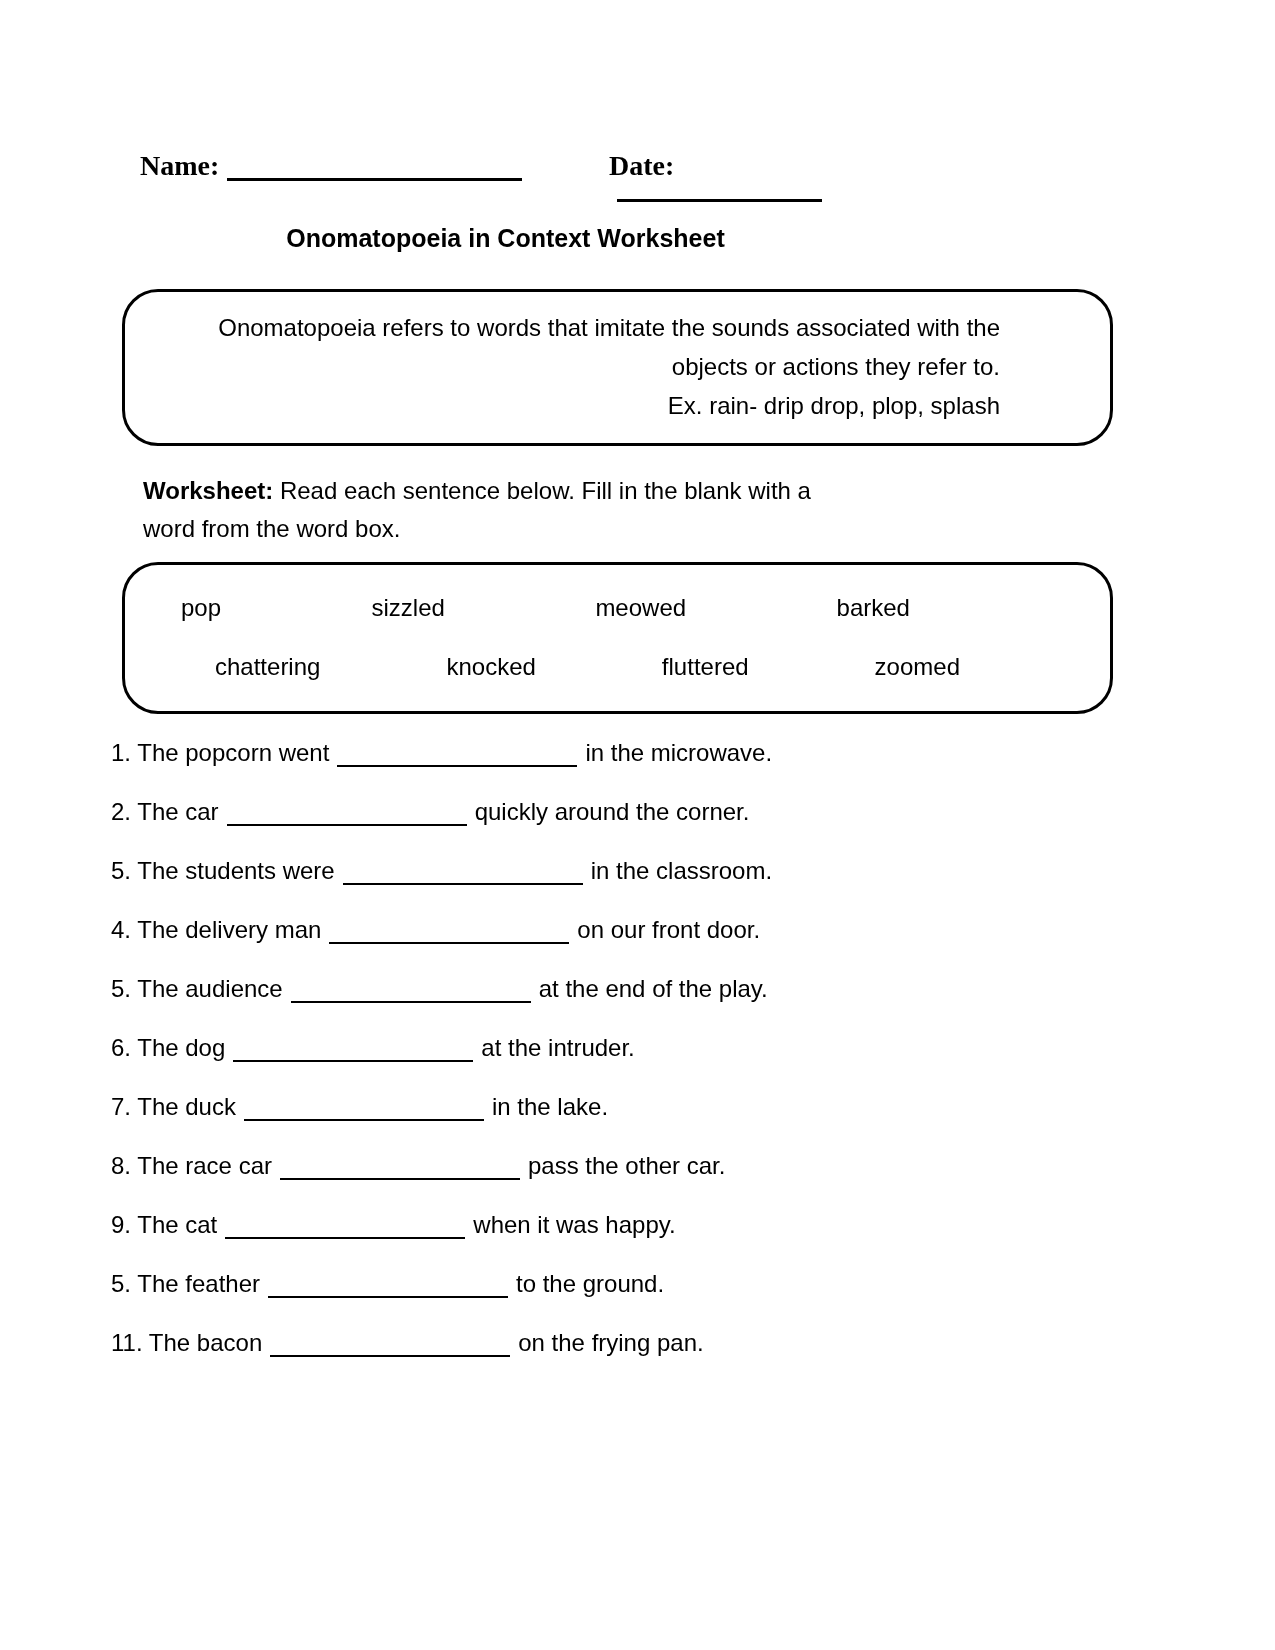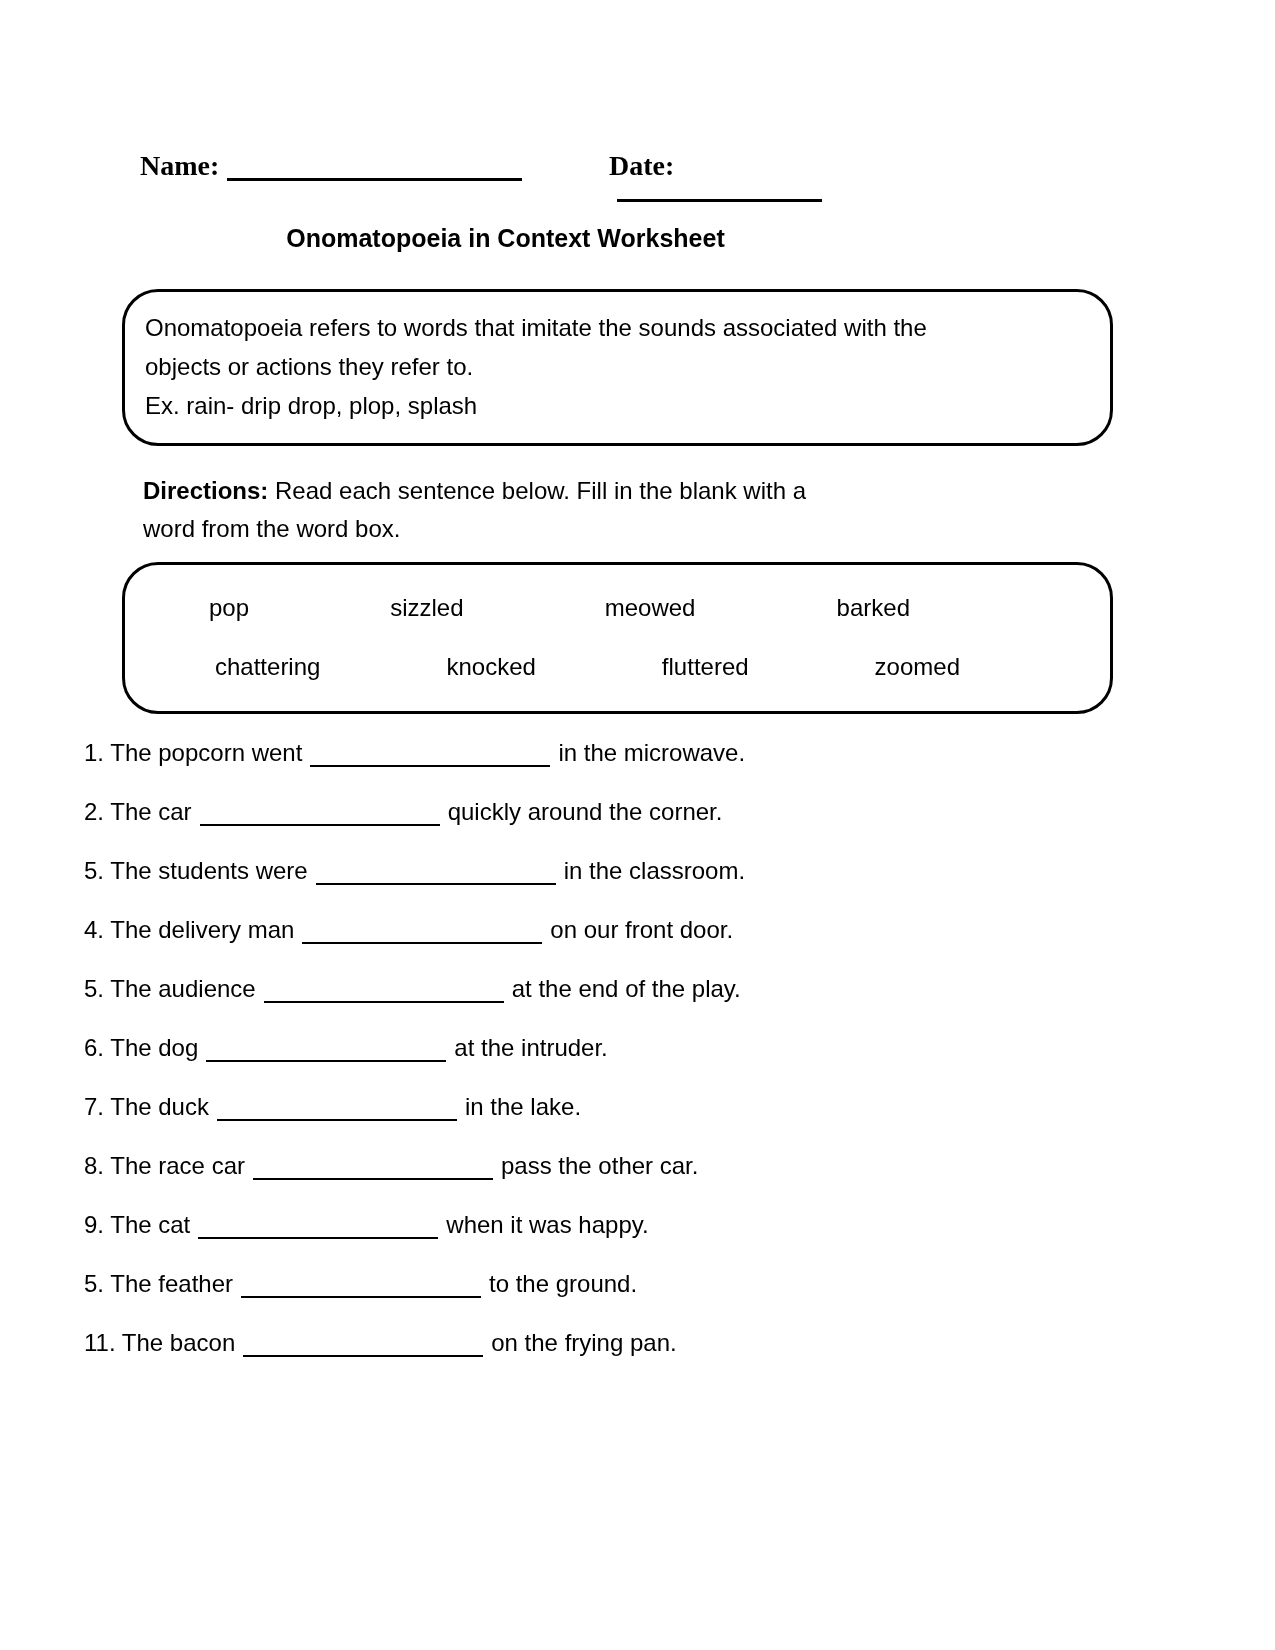--- a/index.html
+++ b/index.html
@@ -48,20 +48,21 @@
     width: 991px;
     margin-left: 122px;
     border: 3px solid #000000;
     border-radius: 36px;
   }
   .def-box {
     margin-top: 36px;
     padding: 16px 110px 18px 20px;
     font-size: 24px;
     line-height: 39px;
+    text-align: right;
   }
 
   
   .directions {
     margin: 26px 150px 0 143px;
     font-size: 24px;
     line-height: 38px;
   }
   .directions b { font-weight: bold; }
 
@@ -70,26 +71,26 @@
     margin-top: 14px;
     padding: 28px 0 30px 0;
     font-size: 24px;
   }
   .word-row {
     display: flex;
     justify-content: space-between;
     line-height: 29px;
   }
   .word-row + .word-row { margin-top: 30px; }
-  .row0 { padding-left: 84px;  padding-right: 200px; }
+  .row0 { padding-left: 56px;  padding-right: 200px; }
   .row1 { padding-left: 210px; padding-right: 270px; }
   .row2 { padding-left: 90px;  padding-right: 150px; gap: 48px; }
 
   
-  .question-list { margin: 24px 120px 0 84px; }
+  .question-list { margin: 24px 120px 0 111px; }
   .question {
     font-size: 24px;
     line-height: 29px;
     margin-bottom: 30px;
     white-space: nowrap;
   }
   .q-blank {
     width: 240px;
     border-bottom: 2.5px solid #000000;
     margin: 0 8px;
@@ -111,21 +112,21 @@
   </div>
 
   <div class="page-title">Onomatopoeia in Context Worksheet</div>
 
   <div class="rounded-box def-box">
     <div>Onomatopoeia refers to words that imitate the sounds associated with the objects or actions they refer to.</div>
     <div>Ex. rain- drip drop, plop, splash</div>
   </div>
 
   <div class="directions">
-    <b>Directions:</b>
+    <b>Worksheet:</b>
     <span>Read each sentence below. Fill in the blank with a word from the word box.</span>
   </div>
 
   <div class="rounded-box word-box">
       <div class="word-row row0">
         <span class="word">pop</span>
         <span class="word">sizzled</span>
         <span class="word">meowed</span>
         <span class="word">barked</span>
       </div>

